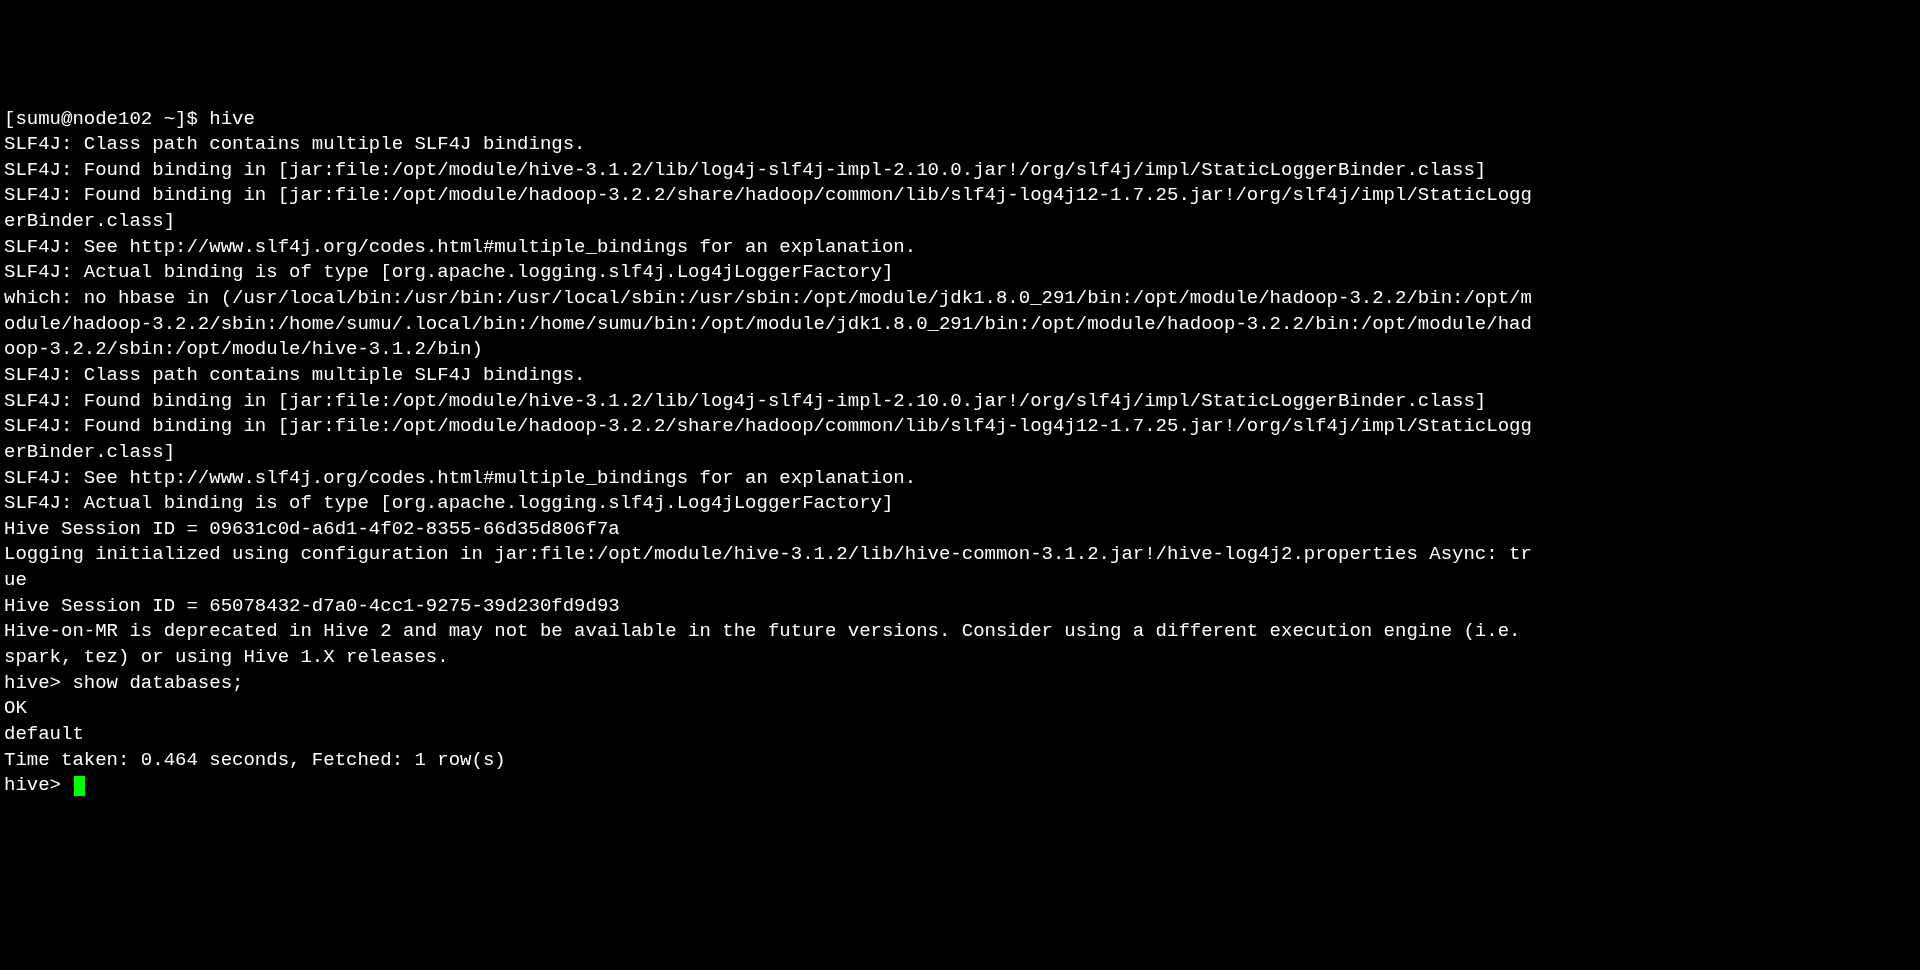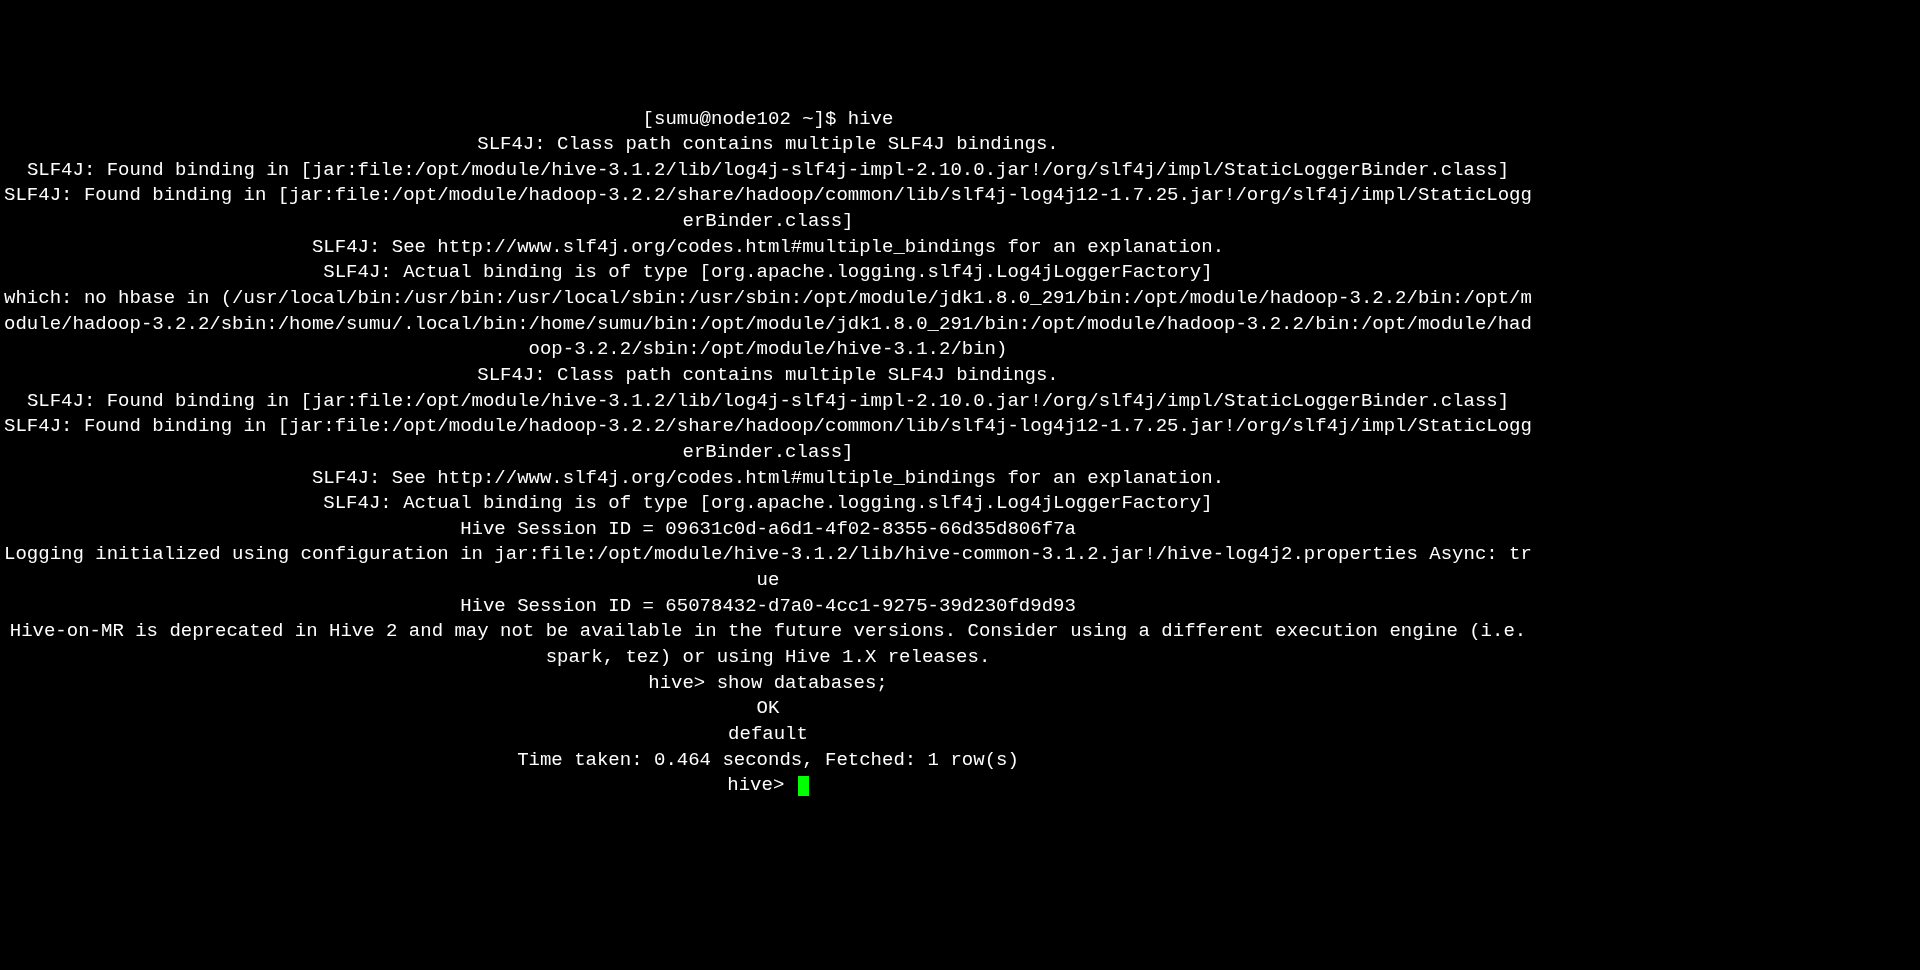--- a/index.html
+++ b/index.html
@@ -1,19 +1,18 @@
 <!DOCTYPE html>
 <html><head>
   <meta charset="utf-8">
   <style>
     * {
       margin: 0;
       padding: 0;
       box-sizing: border-box;
-      text-align: center;
     }
     body {
       background-color: #000000;
       color: #ffffff;
       font-family: 'Courier New', Consolas, monospace;
       font-size: 19px;
       line-height: 1.35;
       padding: 4px;
       white-space: pre-wrap;
       word-break: break-all;

